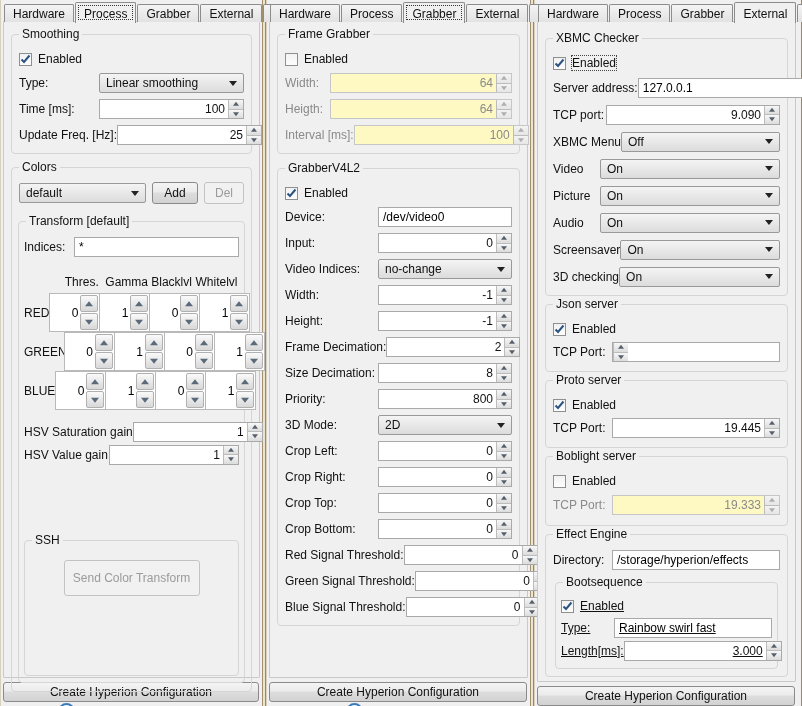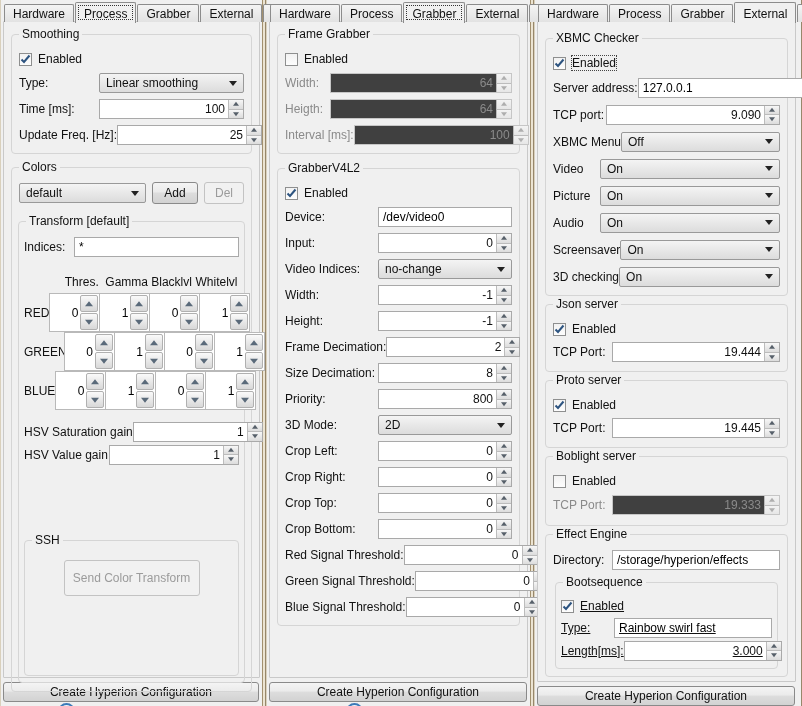--- a/index.html
+++ b/index.html
@@ -51,21 +51,21 @@
   .spinbox { display:flex; height:20px; border:1px solid #a9a9a9; background:#fff; }
   .spinbox input { flex:1; min-width:0; border:none; background:transparent; text-align:right; padding-right:3px;
     font:12px "Liberation Sans",sans-serif; color:#111; }
   .spinners { width:15px; display:flex; flex-direction:column; border-left:1px solid #bcbcbc; }
   .spn { flex:1; background:linear-gradient(#f7f7f7,#dcdcdc); position:relative; }
   .spn + .spn { border-top:1px solid #bcbcbc; }
   .spn::after { content:""; position:absolute; left:50%; top:50%; width:0; height:0;
     border-left:3px solid transparent; border-right:3px solid transparent; }
   .spn.up::after { border-bottom:4px solid #57606a; transform:translate(-50%,-55%); }
   .spn.dn::after { border-top:4px solid #57606a; transform:translate(-50%,-45%); }
-  .spinbox.dis { background:#404040; border-color:#c6c6c6; }
+  .spinbox.dis { background:#fef9c3; border-color:#c6c6c6; }
   .spinbox.dis input { color:#8a8a8a; }
   .spinbox.dis .spn { background:linear-gradient(#f3f3f3,#e6e6e6); }
   .spinbox.dis .spn.up::after { border-bottom-color:#aeaeae; }
   .spinbox.dis .spn.dn::after { border-top-color:#aeaeae; }
 
   
   .combo { display:flex; align-items:center; justify-content:space-between; height:20px;
     border:1px solid #999; border-radius:2px; background:linear-gradient(#f4f4f4,#dcdcdc); padding:0 6px; cursor:default; }
   .combo-val { white-space:nowrap; overflow:hidden; }
   .combo-arrow { width:0; height:0; border-left:4px solid transparent; border-right:4px solid transparent;
@@ -624,21 +624,20 @@
           <span class="cb">
               <svg width="11" height="11" viewBox="0 0 11 11">
                 <path d="M1.5 5.5 L4 8 L9.5 1.5" fill="none" stroke="#2d5480" stroke-width="2"></path>
               </svg>
             </span>
           <span class="cbl">Enabled</span>
         </div>
         <div class="row" style="height:24px">
           <span class="lbl">TCP Port:</span>
           <div class="spinbox w168">
-              <input value="19.444" style="">
               <div class="spinners">
                 <div class="spn up"></div>
                 <div class="spn dn"></div>
               </div>
             </div>
         </div>
       </div>
 
       <div class="group g-server">
         <span class="gtitle">Proto server</span>

